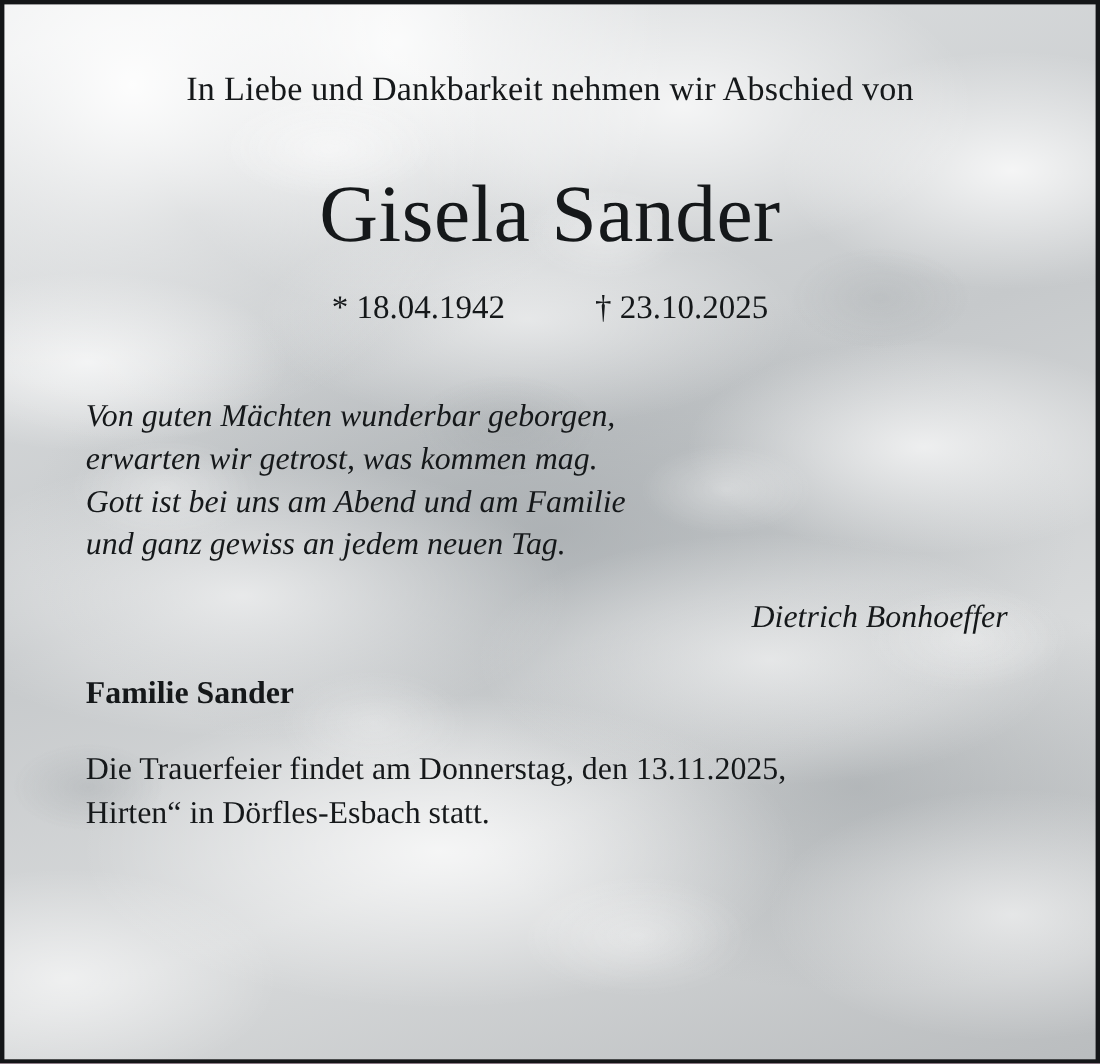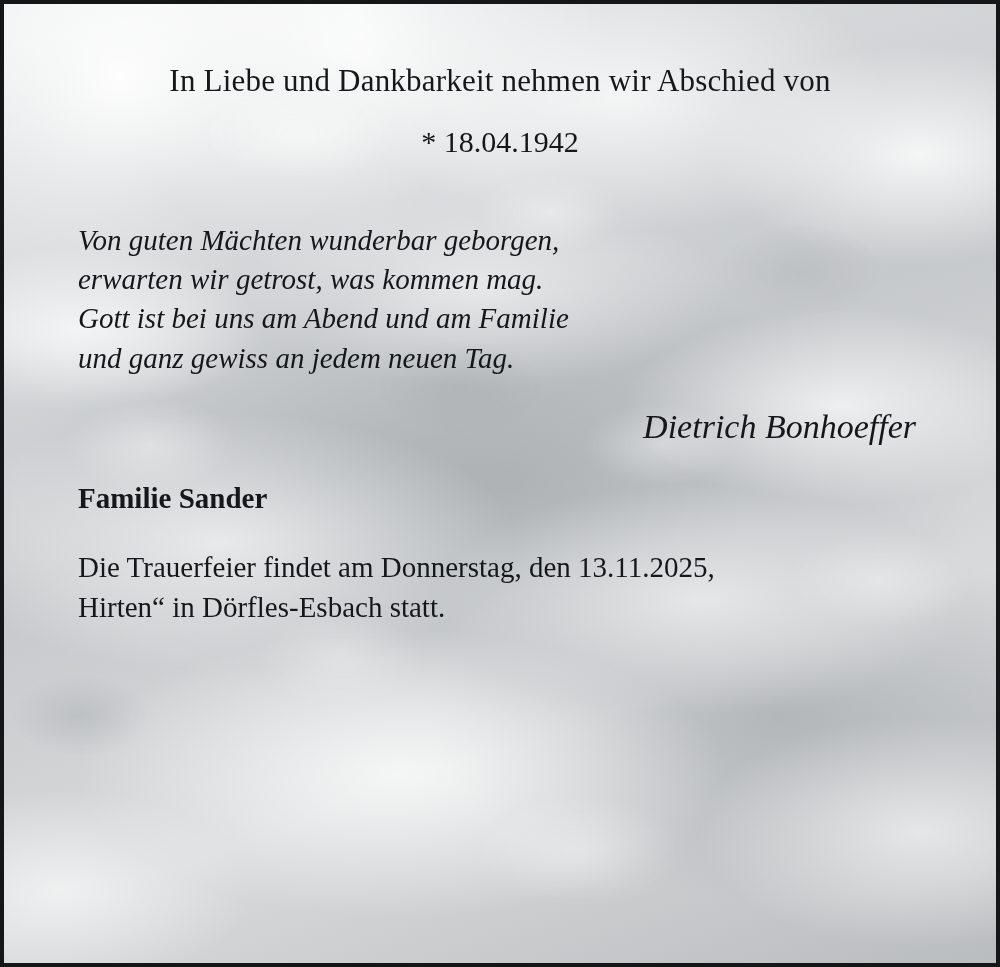--- a/index.html
+++ b/index.html
@@ -103,21 +103,21 @@
     font-size: 29px;
     line-height: 1.35;
   }
   .verse-line {
     white-space: nowrap;
   }
   .verse-author {
     margin-top: 30px;
     text-align: right;
     font-style: italic;
-    font-size: 34px;
+    font-size: 29px;
     padding-right: 6px;
   }
   .body-block {
     margin-top: 62px;
     font-size: 29px;
     line-height: 1.38;
     text-align: left;
   }
   .family {
     margin-top: 36px;
@@ -138,23 +138,25 @@
 
 <div class="obituary">
   <div class="sky"></div>
   <div class="sky-texture"></div>
   <div class="frame"></div>
 
   <div class="content">
 
     <div class="intro">In Liebe und Dankbarkeit nehmen wir Abschied von</div>
 
+    <div class="deceased-name">Gisela Sander</div>
 
     <div class="dates">
       <span class="date-item">* 18.04.1942</span>
+      <span class="date-item">† 23.10.2025</span>
     </div>
 
     <div class="verse">
       <span class="verse-line line">Von guten Mächten wunderbar geborgen,</span>
       <span class="verse-line line">erwarten wir getrost, was kommen mag.</span>
       <span class="verse-line line">Gott ist bei uns am Abend und am Familie</span>
       <span class="verse-line line">und ganz gewiss an jedem neuen Tag.</span>
     </div>
 
     <div class="verse-author">Dietrich Bonhoeffer</div>

